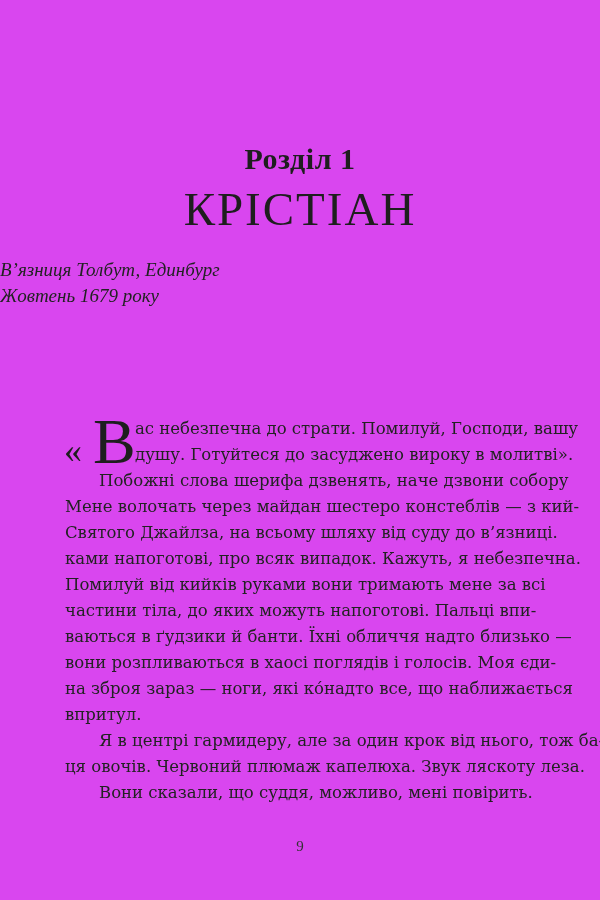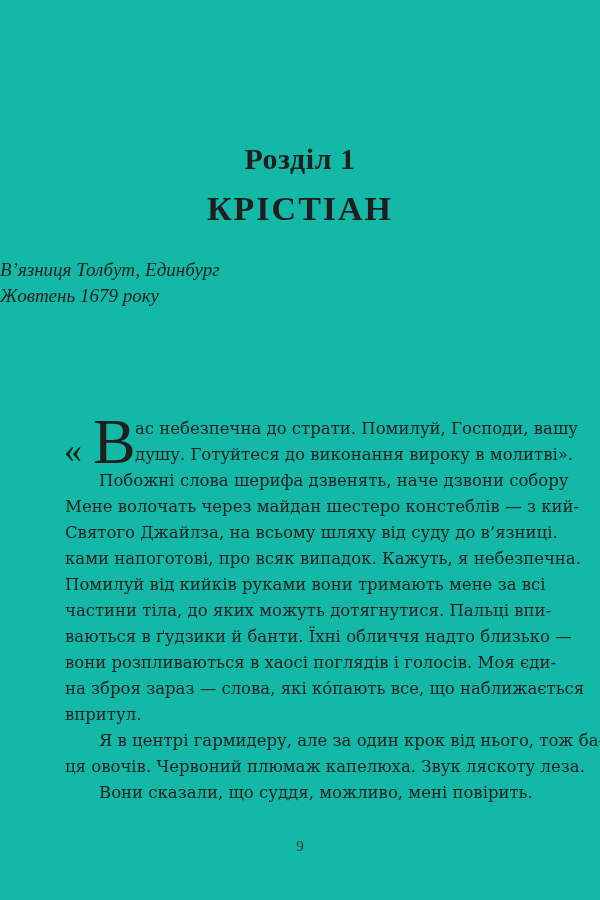--- a/index.html
+++ b/index.html
@@ -12,21 +12,21 @@
       height: 900px;
       position: relative;
       overflow: hidden;
       color: #222222;
     }
     .page {
       position: absolute;
       left: 0; top: 0;
       width: 600px;
       height: 900px;
-      background: #14b8a6;
+      background: #d946ef;
     }
     .chapter-label {
       position: absolute;
       top: 141px;
       left: 0;
       width: 600px;
       text-align: center;
       font-family: "Liberation Serif", "DejaVu Serif", serif;
       font-size: 30px;
       font-weight: bold;
@@ -34,22 +34,22 @@
       color: #1e1e1e;
       line-height: 36px;
     }
     .chapter-title {
       position: absolute;
       top: 181px;
       left: 0;
       width: 600px;
       text-align: center;
       font-family: "Liberation Serif", "DejaVu Serif", serif;
-      font-size: 34px;
-      font-weight: bold;
+      font-size: 47px;
+      font-weight: normal;
       letter-spacing: 2px;
       color: #1e1e1e;
       line-height: 56px;
     }
     .location {
       position: absolute;
       top: 257px;
       left: 0;
       width: 600px;
       font-family: "Liberation Serif", "DejaVu Serif", serif;
@@ -133,30 +133,30 @@
     <div>Жовтень 1679 року</div>
   </div>
 
   <div class="dropcap-wrap">
     <span class="open-quote">«</span>
     <span class="dropcap">В</span>
   </div>
 
   <div class="body-text">
     <span class="line drop">ас небезпечна до страти. Помилуй, Господи, вашу</span>
-    <span class="line drop">душу. Готуйтеся до виконання вироку в молитві».</span>
+    <span class="line drop">душу. Готуйтеся до засуджено вироку в молитві».</span>
     <span class="line indent">Побожні слова шерифа дзвенять, наче дзвони собору</span>
     <span class="line">Мене волочать через майдан шестеро констеблів — з кий-</span>
     <span class="line">Святого Джайлза, на всьому шляху від суду до в’язниці.</span>
     <span class="line">ками напоготові, про всяк випадок. Кажуть, я небезпечна.</span>
     <span class="line">Помилуй від кийків руками вони тримають мене за всі</span>
-    <span class="line">частини тіла, до яких можуть дотягнутися. Пальці впи-</span>
+    <span class="line">частини тіла, до яких можуть напоготові. Пальці впи-</span>
     <span class="line">ваються в ґудзики й банти. Їхні обличчя надто близько —</span>
     <span class="line">вони розпливаються в хаосі поглядів і голосів. Моя єди-</span>
-    <span class="line">на зброя зараз — слова, які ко́пають все, що наближається</span>
+    <span class="line">на зброя зараз — ноги, які ко́надто все, що наближається</span>
     <span class="line last">впритул.</span>
     <span class="line indent">Я в центрі гармидеру, але за один крок від нього, тож ба-</span>
     <span class="line">ця овочів. Червоний плюмаж капелюха. Звук ляскоту леза.</span>
     <span class="line indent last">Вони сказали, що суддя, можливо, мені повірить.</span>
   </div>
 
   <div class="page-number">9</div>
 </div>
 
 </body></html>

